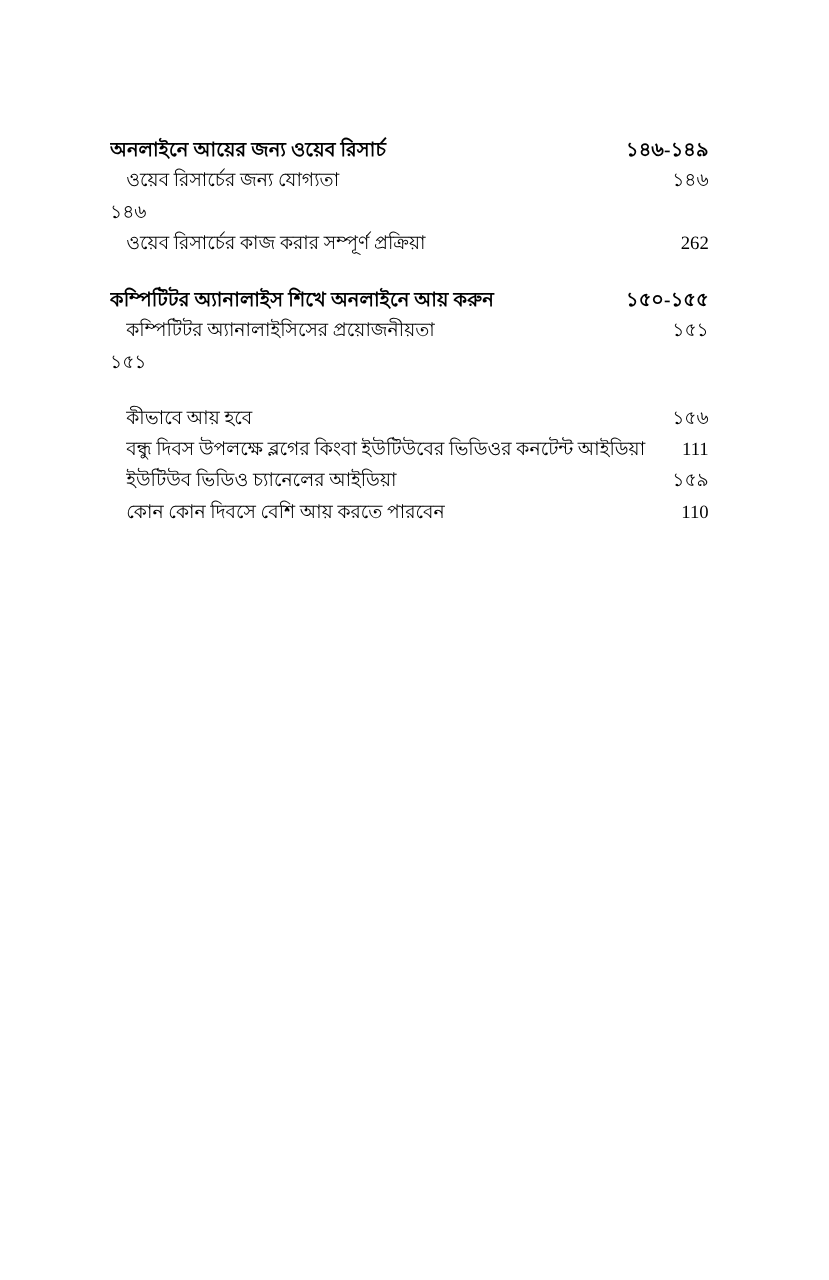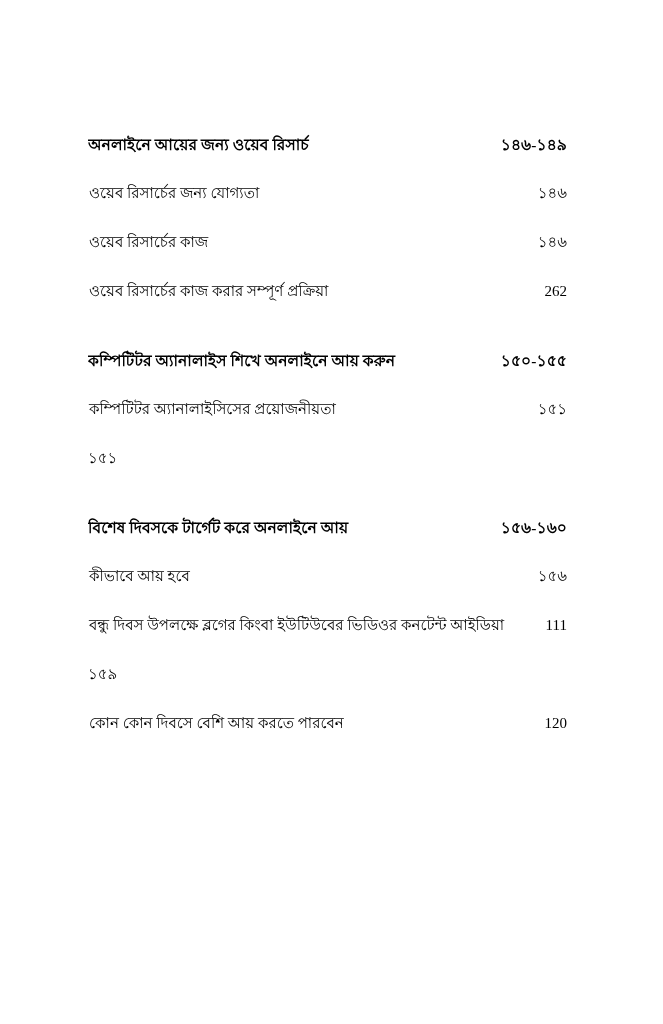--- a/index.html
+++ b/index.html
@@ -53,58 +53,57 @@
   .toc-row .title {
     flex: 0 1 auto;
     padding-right: 10px;
     overflow: hidden;
   }
 
   .toc-row .page-num {
     flex: 0 0 auto;
     text-align: center;
     font-variant-numeric: lining-nums;
-    margin-top: 24px;
   }
 
   
   .toc-row.heading .title,
   .toc-row.heading .page-num {
     font-weight: 700;
     font-size: 15.5px;
     letter-spacing: 0.1px;
   }
 
   
   .toc-row.entry .title,
   .toc-row.entry .page-num {
     font-weight: 400;
     font-size: 15px;
   }
 
   .toc-row.entry .title {
     padding-left: 1px;
+    margin-left: 12px;
   }
 </style>
 </head>
 <body>
 
 <div class="page">
   <div class="toc" id="toc-root">
       <div class="toc-section">
         <div class="toc-row heading">
           <span class="title">অনলাইনে আয়ের জন্য ওয়েব রিসার্চ</span>
           <span class="page-num">১৪৬-১৪৯</span>
         </div>
         <div class="toc-row entry">
           <span class="title">ওয়েব রিসার্চের জন্য যোগ্যতা</span>
           <span class="page-num">১৪৬</span>
         </div>
         <div class="toc-row entry">
-          <span class="title">ওয়েব রিসার্চের কাজ</span>
           <span class="page-num">১৪৬</span>
         </div>
         <div class="toc-row entry">
           <span class="title">ওয়েব রিসার্চের কাজ করার সম্পূর্ণ প্রক্রিয়া</span>
           <span class="page-num">262</span>
         </div>
       </div>
       <div class="toc-section">
         <div class="toc-row heading">
           <span class="title">কম্পিটিটর অ্যানালাইস শিখে অনলাইনে আয় করুন</span>
@@ -112,34 +111,31 @@
         </div>
         <div class="toc-row entry">
           <span class="title">কম্পিটিটর অ্যানালাইসিসের প্রয়োজনীয়তা</span>
           <span class="page-num">১৫১</span>
         </div>
         <div class="toc-row entry">
           <span class="page-num">১৫১</span>
         </div>
       </div>
       <div class="toc-section">
-        <div class="toc-row heading">
-          <span class="title">বিশেষ দিবসকে টার্গেট করে অনলাইনে আয়</span>
-          <span class="page-num">১৫৬-১৬০</span>
-        </div>
         <div class="toc-row entry">
           <span class="title">কীভাবে আয় হবে</span>
           <span class="page-num">১৫৬</span>
         </div>
         <div class="toc-row entry">
           <span class="title">বন্ধু দিবস উপলক্ষে ব্লগের কিংবা ইউটিউবের ভিডিওর কনটেন্ট আইডিয়া</span>
           <span class="page-num">111</span>
         </div>
         <div class="toc-row entry">
+          <span class="title">ইউটিউব ভিডিও চ্যানেলের আইডিয়া</span>
           <span class="page-num">১৫৯</span>
         </div>
         <div class="toc-row entry">
           <span class="title">কোন কোন দিবসে বেশি আয় করতে পারবেন</span>
-          <span class="page-num">120</span>
+          <span class="page-num">110</span>
         </div>
       </div>
     </div>
 </div>
 
 </body></html>

